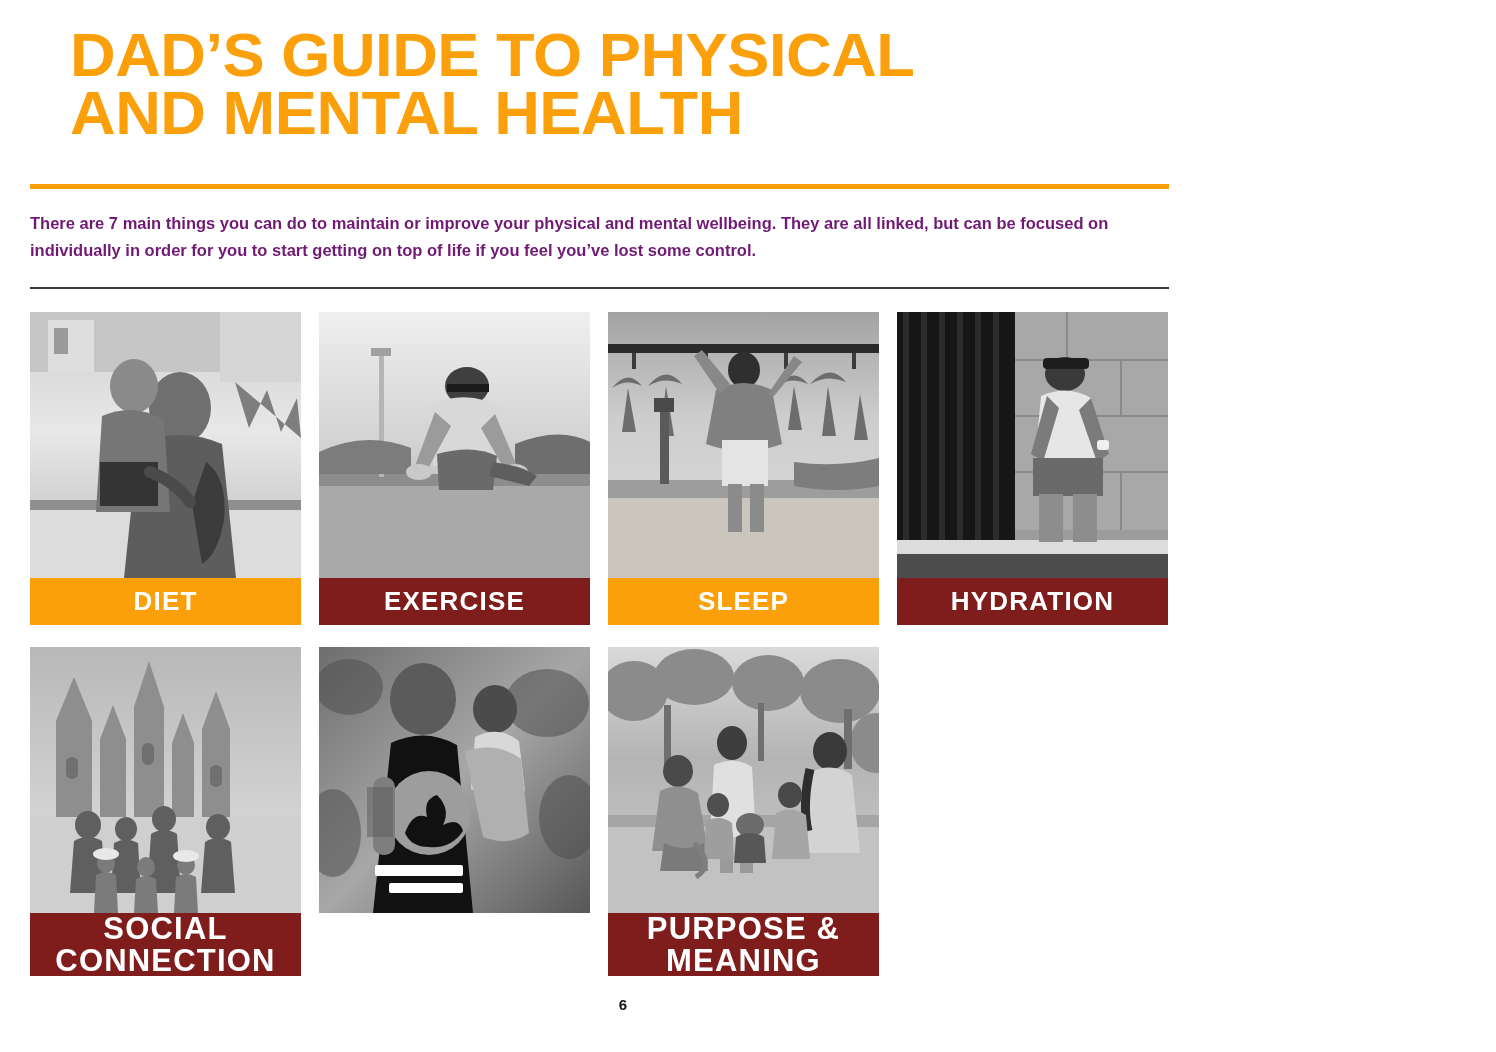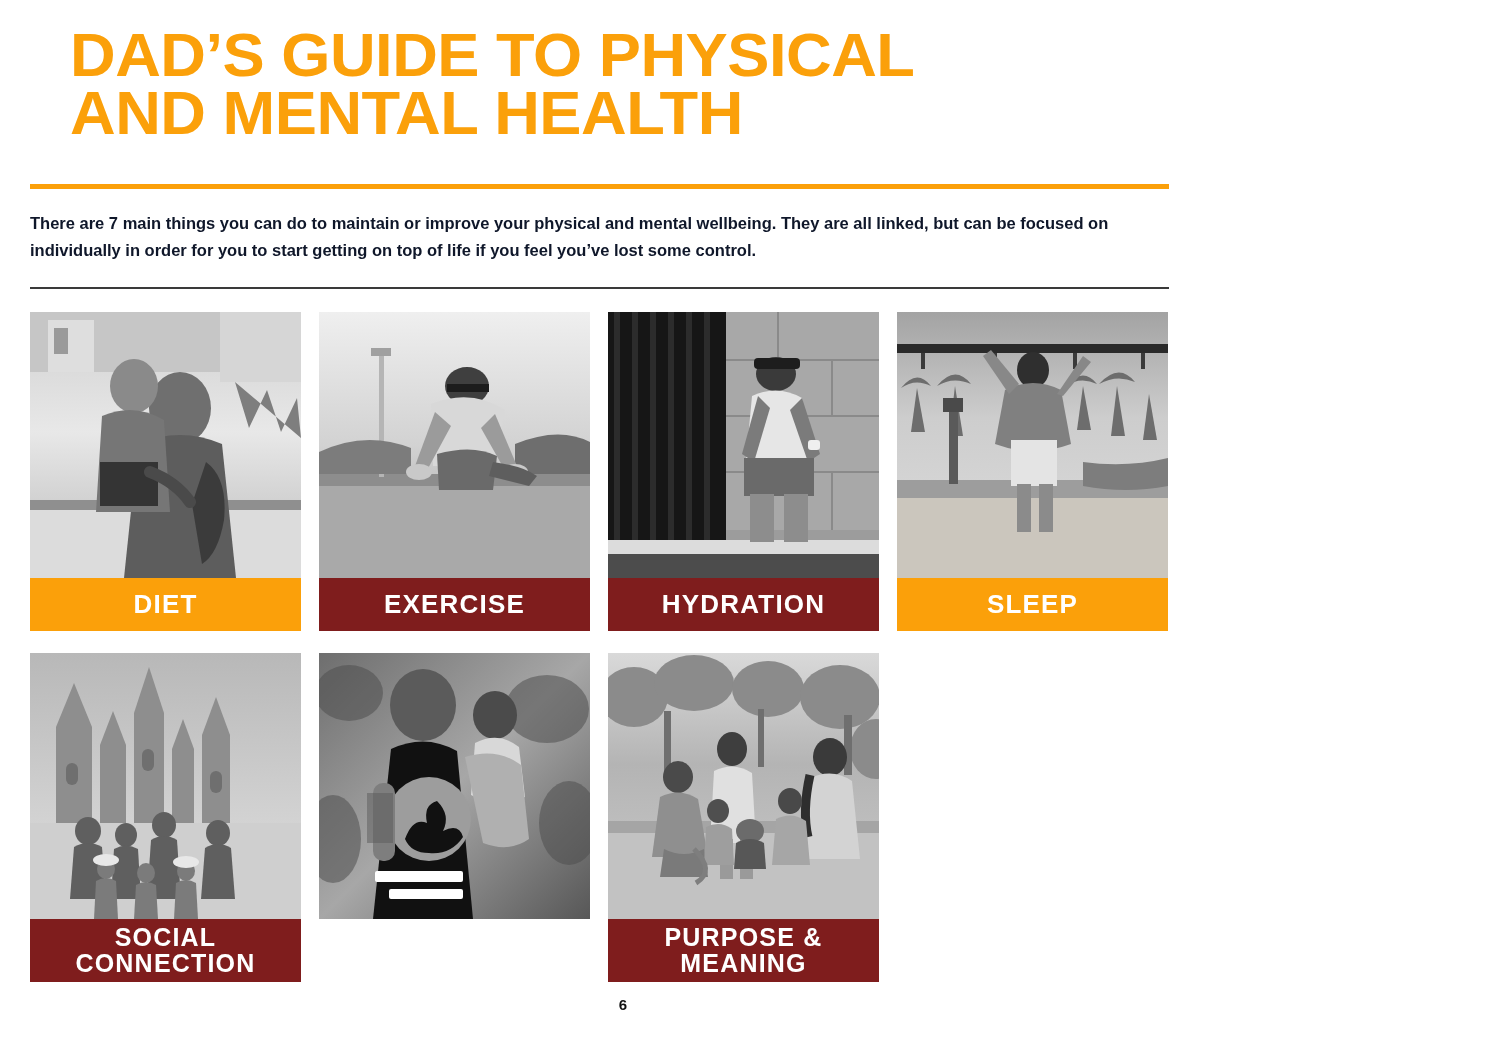--- a/index.html
+++ b/index.html
@@ -60,21 +60,21 @@
 
   
   .intro {
     position: absolute;
     left: 30px;
     top: 210px;
     width: 1110px;
     font-size: 16.5px;
     font-weight: bold;
     line-height: 1.62;
-    color: #0f172a;
+    color: #701a75;
   }
 
   
   .grid {
     position: absolute;
     left: 30px;
     top: 312px;
     width: 1140px;
   }
   .row {
@@ -92,39 +92,39 @@
   .card-photo {
     position: relative;
     width: 271px;
     height: 266px;
     overflow: hidden;
     background: #8e8e8e;
   }
   .card-photo svg { display: block; width: 100%; height: 100%; }
 
   .card-label {
-    height: 53px;
+    height: 47px;
     display: flex;
     align-items: center;
     justify-content: center;
     text-align: center;
   }
   .card-label.two-line { height: 63px; }
 
   .card-label .label-text {
     font-family: "Liberation Sans", sans-serif;
     font-weight: bold;
     font-size: 26px;
     letter-spacing: 1.2px;
     line-height: 1.02;
     color: #ffffff;
     text-transform: uppercase;
     white-space: pre-line;
   }
-  .card-label.two-line .label-text { font-size: 25px; }
+  .card-label.two-line .label-text { font-size: 31px; }
 
   .bg-orange { background: #FBA00A; }
   .bg-black  { background: #7f1d1d; }
 
   
   .page-number {
     position: absolute;
     left: 0;
     top: 996px;
     width: 1496px;
@@ -216,61 +216,20 @@
           </svg>
         </div>
         <div class="card-label bg-black">
           <span class="label-text">EXERCISE</span>
         </div>
       </div>
 
       <div class="card">
         <div class="card-photo">
           <svg viewBox="0 0 271 266" preserveAspectRatio="xMidYMid slice">
-            <rect width="271" height="266" fill="#9c9c9c"></rect>
-            <rect x="0" y="0" width="118" height="230" fill="#161616"></rect>
-            <g fill="#2c2c2c">
-              <rect x="6" y="0" width="6" height="230"></rect>
-                <rect x="24" y="0" width="6" height="230"></rect>
-              <rect x="42" y="0" width="6" height="230"></rect>
-                <rect x="60" y="0" width="6" height="230"></rect>
-              <rect x="78" y="0" width="6" height="230"></rect>
-                <rect x="96" y="0" width="6" height="230"></rect>
-            </g>
-            <rect x="118" y="0" width="153" height="218" fill="#a8a8a8"></rect>
-            <g stroke="#8a8a8a" stroke-width="2">
-              <line x1="118" y1="48" x2="271" y2="48"></line>
-                <line x1="118" y1="104" x2="271" y2="104"></line>
-              <line x1="118" y1="160" x2="271" y2="160"></line>
-              <line x1="170" y1="0" x2="170" y2="48"></line>
-                <line x1="224" y1="48" x2="224" y2="104"></line>
-              <line x1="170" y1="104" x2="170" y2="160"></line>
-                <line x1="224" y1="160" x2="224" y2="218"></line>
-            </g>
-            <rect x="0" y="228" width="271" height="14" fill="#dcdcdc"></rect>
-            <rect x="0" y="242" width="271" height="24" fill="#4c4c4c"></rect>
-            <ellipse cx="168" cy="62" rx="20" ry="17" fill="#3a3a3a"></ellipse>
-            <rect x="146" y="46" width="46" height="11" rx="4" fill="#1d1d1d"></rect>
-            <path d="M144 84 q26 -12 50 2 l6 62 h-62z" fill="#e6e6e6"></path>
-            <path d="M150 84 l-16 58 12 8 16 -54z" fill="#7b7b7b"></path>
-            <path d="M194 86 l18 56 -12 8 -18 -52z" fill="#7b7b7b"></path>
-            <rect x="136" y="146" width="70" height="38" fill="#6a6a6a"></rect>
-            <rect x="142" y="182" width="24" height="48" fill="#8d8d8d"></rect>
-            <rect x="176" y="182" width="24" height="48" fill="#8d8d8d"></rect>
-            <rect x="200" y="128" width="12" height="10" rx="3" fill="#efefef"></rect>
-          </svg>
-        </div>
-        <div class="card-label bg-black">
-          <span class="label-text">HYDRATION</span>
-        </div>
-      </div>
-
-      <div class="card">
-        <div class="card-photo">
-          <svg viewBox="0 0 271 266" preserveAspectRatio="xMidYMid slice">
             <defs>
               <linearGradient id="gSl" x1="0" y1="0" x2="0" y2="1">
                 <stop offset="0" stop-color="#a3a3a3"></stop>
                   <stop offset="0.4" stop-color="#cdcdcd"></stop>
                   <stop offset="1" stop-color="#dedede"></stop>
               </linearGradient>
             </defs>
             <rect width="271" height="266" fill="url(#gSl)"></rect>
             <rect x="0" y="32" width="271" height="9" fill="#2a2a2a"></rect>
             <rect x="24" y="41" width="4" height="16" fill="#3a3a3a"></rect>
@@ -297,20 +256,61 @@
             <path d="M112 82 l-26 -38 8 -6 28 34z" fill="#888888"></path>
             <path d="M160 82 l26 -38 8 6 -28 34z" fill="#888888"></path>
             <rect x="120" y="172" width="14" height="48" fill="#8b8b8b"></rect>
             <rect x="142" y="172" width="14" height="48" fill="#8b8b8b"></rect>
             <rect x="52" y="96" width="9" height="76" fill="#5a5a5a"></rect>
             <rect x="46" y="86" width="20" height="14" fill="#4a4a4a"></rect>
           </svg>
         </div>
         <div class="card-label bg-orange">
           <span class="label-text">SLEEP</span>
+        </div>
+      </div>
+
+      <div class="card">
+        <div class="card-photo">
+          <svg viewBox="0 0 271 266" preserveAspectRatio="xMidYMid slice">
+            <rect width="271" height="266" fill="#9c9c9c"></rect>
+            <rect x="0" y="0" width="118" height="230" fill="#161616"></rect>
+            <g fill="#2c2c2c">
+              <rect x="6" y="0" width="6" height="230"></rect>
+                <rect x="24" y="0" width="6" height="230"></rect>
+              <rect x="42" y="0" width="6" height="230"></rect>
+                <rect x="60" y="0" width="6" height="230"></rect>
+              <rect x="78" y="0" width="6" height="230"></rect>
+                <rect x="96" y="0" width="6" height="230"></rect>
+            </g>
+            <rect x="118" y="0" width="153" height="218" fill="#a8a8a8"></rect>
+            <g stroke="#8a8a8a" stroke-width="2">
+              <line x1="118" y1="48" x2="271" y2="48"></line>
+                <line x1="118" y1="104" x2="271" y2="104"></line>
+              <line x1="118" y1="160" x2="271" y2="160"></line>
+              <line x1="170" y1="0" x2="170" y2="48"></line>
+                <line x1="224" y1="48" x2="224" y2="104"></line>
+              <line x1="170" y1="104" x2="170" y2="160"></line>
+                <line x1="224" y1="160" x2="224" y2="218"></line>
+            </g>
+            <rect x="0" y="228" width="271" height="14" fill="#dcdcdc"></rect>
+            <rect x="0" y="242" width="271" height="24" fill="#4c4c4c"></rect>
+            <ellipse cx="168" cy="62" rx="20" ry="17" fill="#3a3a3a"></ellipse>
+            <rect x="146" y="46" width="46" height="11" rx="4" fill="#1d1d1d"></rect>
+            <path d="M144 84 q26 -12 50 2 l6 62 h-62z" fill="#e6e6e6"></path>
+            <path d="M150 84 l-16 58 12 8 16 -54z" fill="#7b7b7b"></path>
+            <path d="M194 86 l18 56 -12 8 -18 -52z" fill="#7b7b7b"></path>
+            <rect x="136" y="146" width="70" height="38" fill="#6a6a6a"></rect>
+            <rect x="142" y="182" width="24" height="48" fill="#8d8d8d"></rect>
+            <rect x="176" y="182" width="24" height="48" fill="#8d8d8d"></rect>
+            <rect x="200" y="128" width="12" height="10" rx="3" fill="#efefef"></rect>
+          </svg>
+        </div>
+        <div class="card-label bg-black">
+          <span class="label-text">HYDRATION</span>
         </div>
       </div>
 
     </div>
 
     <div class="row">
 
       <div class="card">
         <div class="card-photo">
           <svg viewBox="0 0 271 266" preserveAspectRatio="xMidYMid slice">

